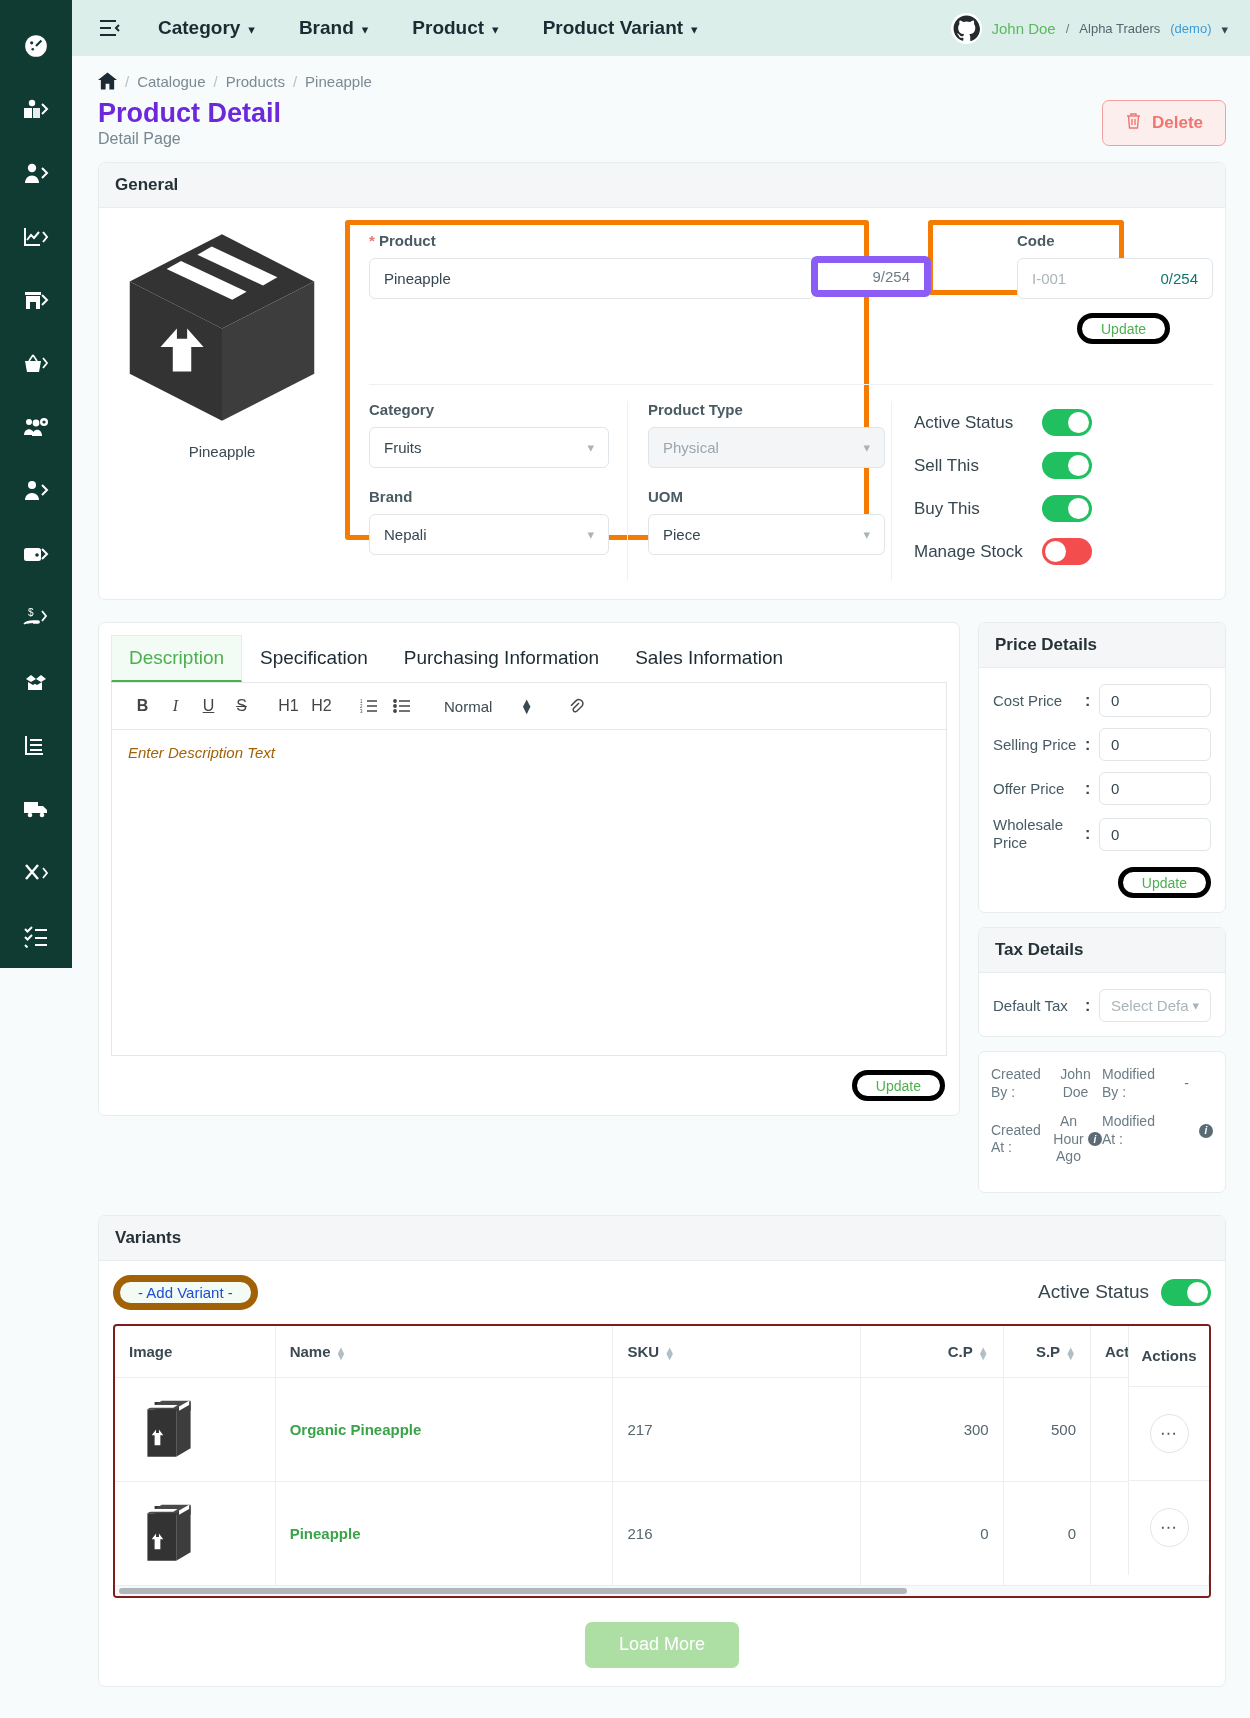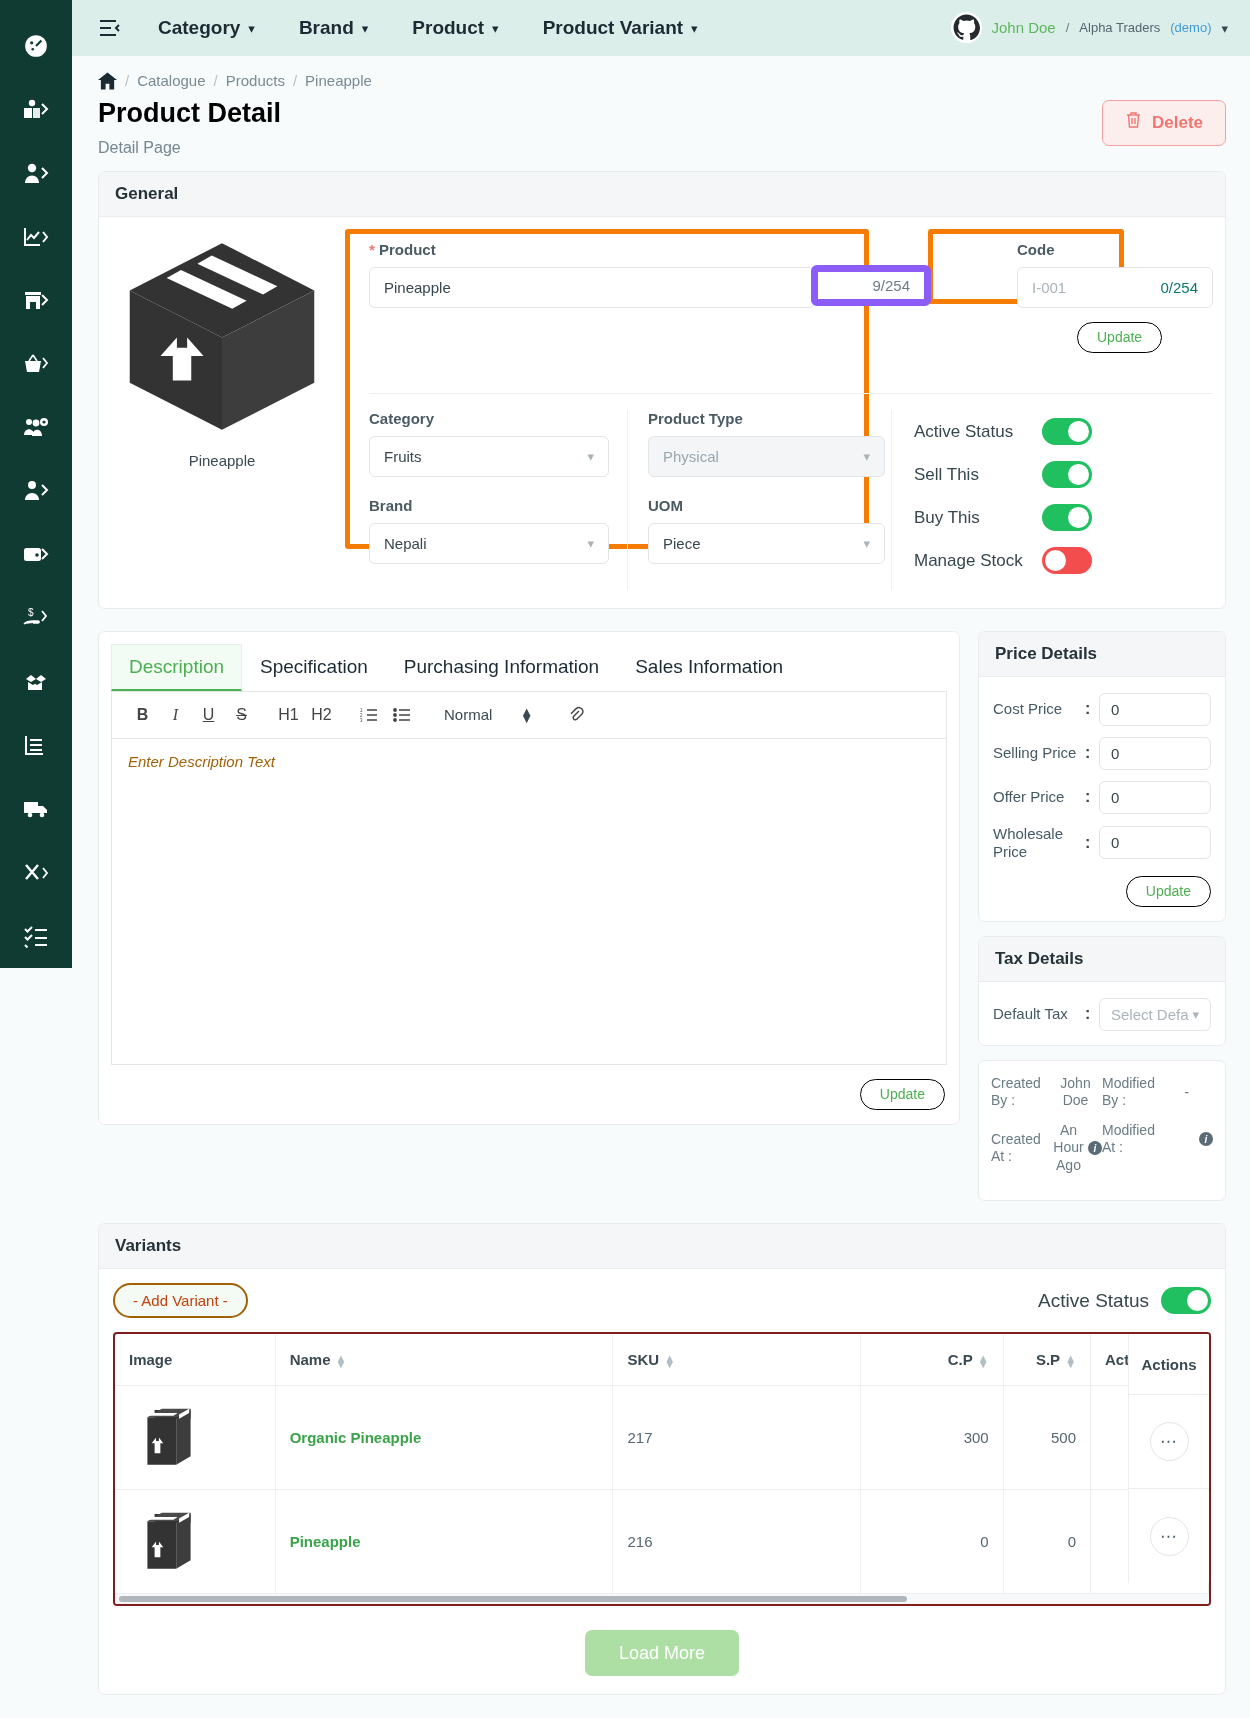--- a/index.html
+++ b/index.html
@@ -58,21 +58,21 @@
 
   .content { padding:16px 24px 0 26px; overflow:hidden; }
 
   
   .crumbs { display:flex; align-items:center; gap:8px; font-size:15px; color:#7b8a93; margin-bottom:6px;}
   .crumbs .cb { cursor:pointer; }
   .crumbs .sep { color:#b7c2c7; }
   .home-ico { display:flex; align-items:center; }
 
   .page-head { display:flex; align-items:flex-start; }
-  .page-title { font-size:27px; font-weight:bold; color:#000000; margin:2px 0 10px; }
+  .page-title { font-size:27px; font-weight:bold; color:#6d28d9; margin:2px 0 1px; }
   .page-sub { font-size:16px; color:#77868f; }
   .delete-btn {
     margin-left:auto; margin-top:4px;
     background:#fdeeee; border:1px solid #f4a0a0; color:#f0756f;
     border-radius:7px; padding:0 22px; height:46px;
     display:flex; align-items:center; gap:10px;
     font-size:17px; font-weight:bold; cursor:pointer;
   }
 
   
@@ -129,21 +129,21 @@
   .gap-v { height:20px; }
 
   .toggle-col {
     width:250px; flex:0 0 250px;
     padding:8px 0 0 22px;
     border-left:1px solid #eef1f3;
     margin-left:6px;
   }
   .upd-row { display:flex; justify-content:flex-start; padding-left:64px; margin-bottom:14px;}
   .btn-upd {
-    background:#fff; border:1px solid #000000; color:#4caf50;
+    background:#fff; border:5px solid #000000; color:#4caf50;
     border-radius:16px; height:31px; padding:0 19px;
     font-size:14px; cursor:pointer; display:inline-flex; align-items:center;
   }
   .tg-row { display:flex; align-items:center; gap:10px; margin-bottom:16px; }
   .tg-lbl { font-size:17px; color:#37474f; width:118px; line-height:1.25;}
   .tg {
     width:50px; height:27px; border-radius:14px; position:relative; cursor:pointer;
     flex:0 0 50px;
   }
   .tg.on { background:#20c060; }
@@ -200,21 +200,21 @@
     width:14px;height:14px;border-radius:50%;background:#5b6b75;color:#fff;
     font-size:10px; font-style:italic; font-weight:bold;
     display:flex;align-items:center;justify-content:center; flex:0 0 14px;
   }
 
   
   .variants { margin-top:22px; margin-bottom:30px; }
   .var-body { padding:14px 14px 18px; }
   .var-top { display:flex; align-items:center; margin-bottom:14px; }
   .btn-addvar {
-    background:#f3fbf4; border:2px solid #a16207; color:#c2410c;
+    background:#f3fbf4; border:7px solid #a16207; color:#1d4ed8;
     border-radius:18px; height:35px; padding:0 18px; font-size:15px; cursor:pointer;
   }
   .var-status { margin-left:auto; display:flex; align-items:center; gap:12px; }
   .var-status span { font-size:19px; color:#37474f; }
 
   .tbl-wrap { border:2px solid #7f1d1d; border-radius:4px; position:relative; overflow:hidden; }
   table { border-collapse:collapse; width:100%; table-layout:fixed; }
   th, td { border-right:1px solid #eceff1; border-bottom:1px solid #eceff1; text-align:left; }
   th {
     font-size:15px; color:#3b4a52; font-weight:bold; padding:17px 14px;

